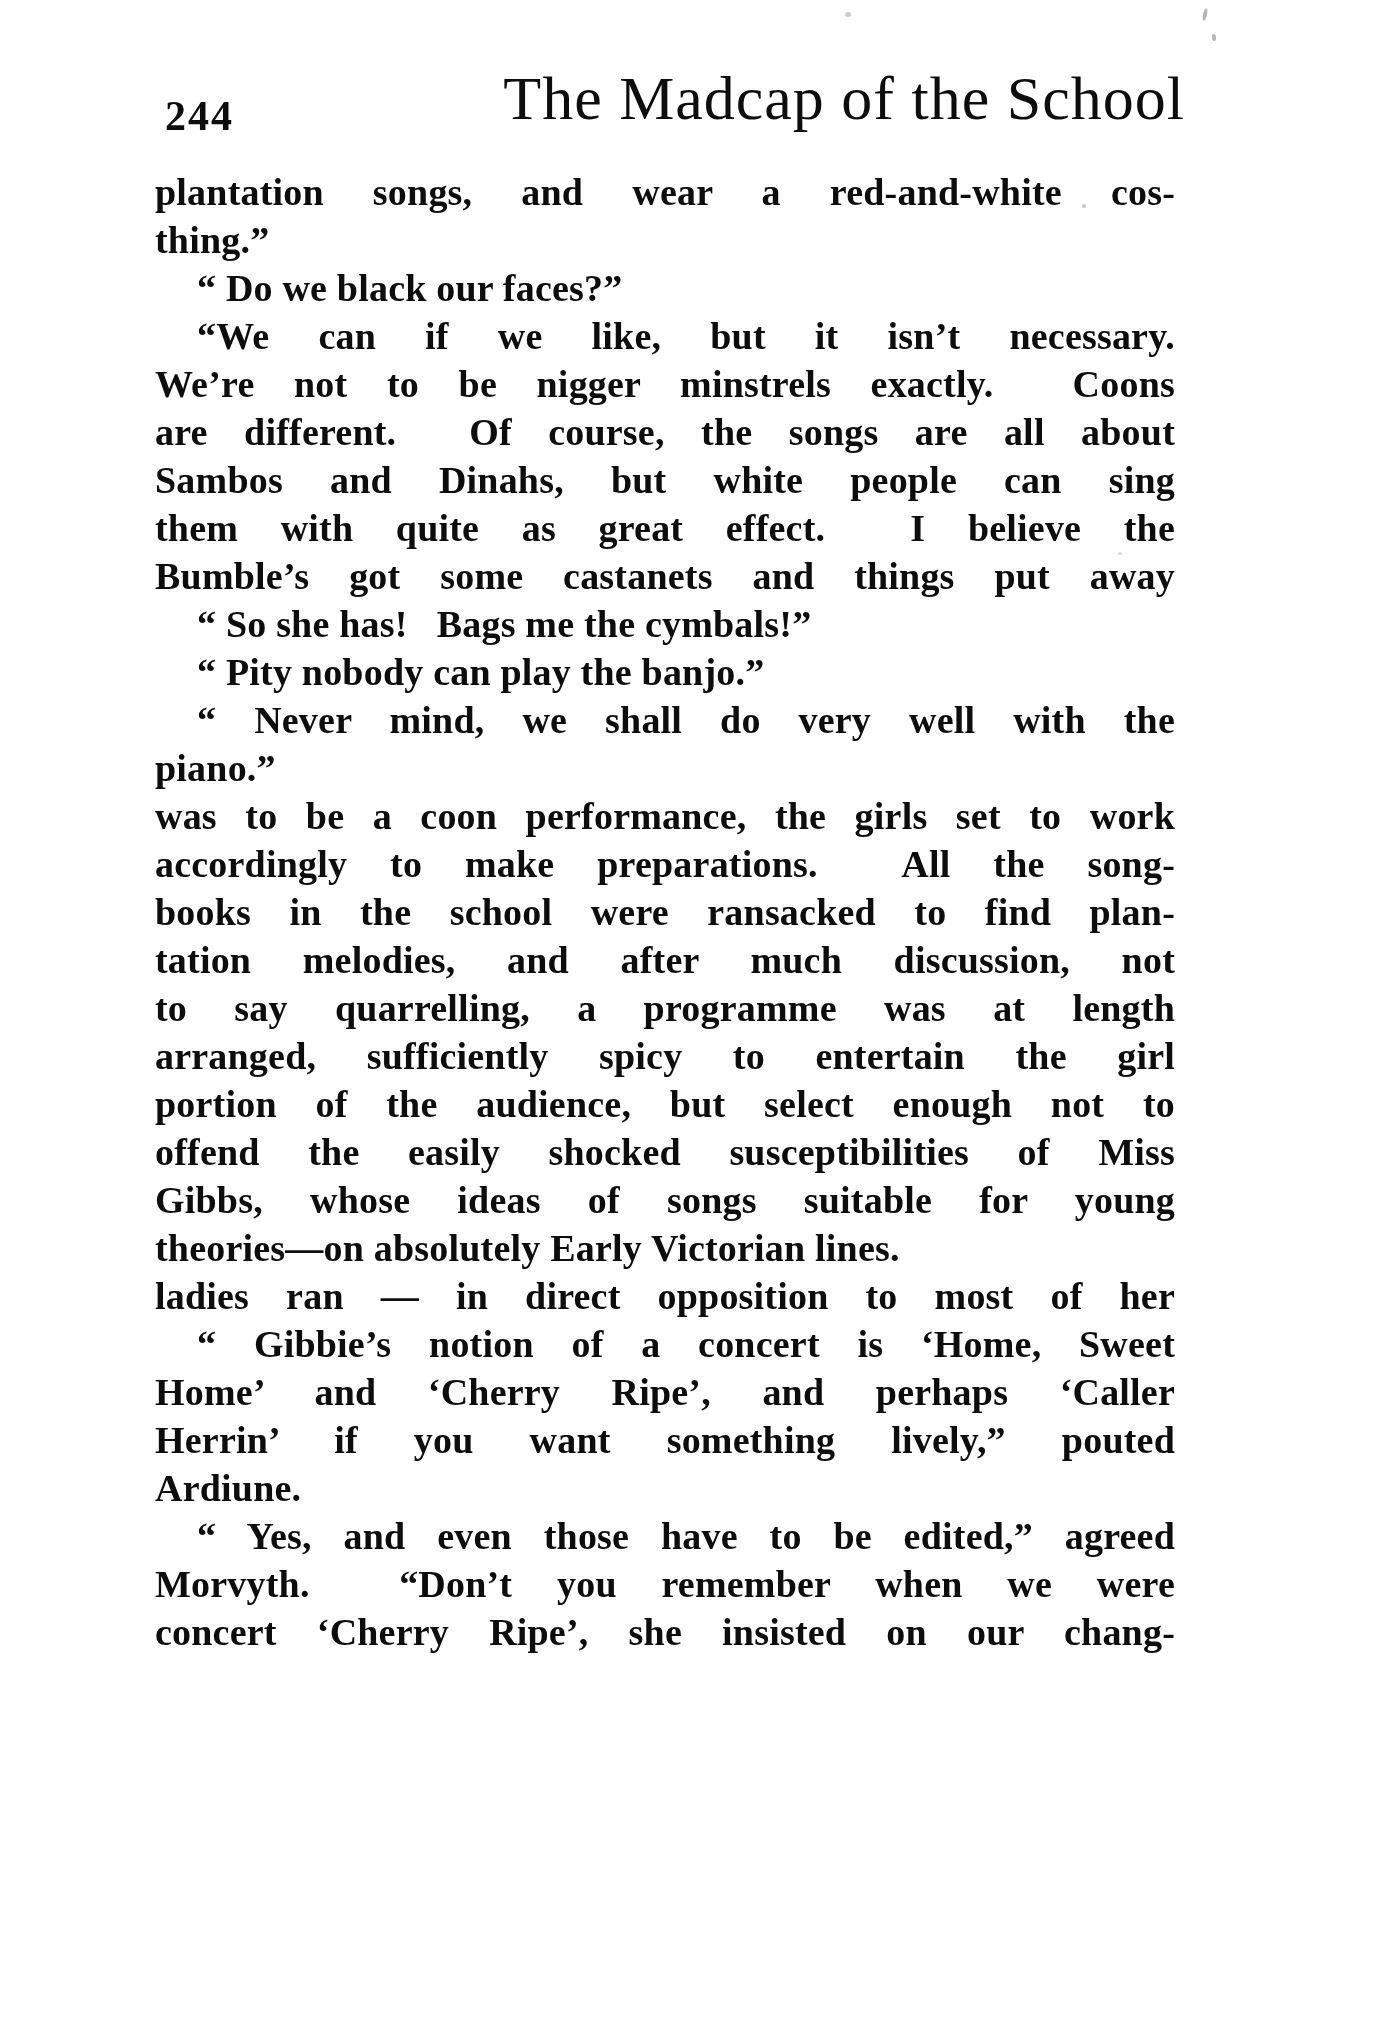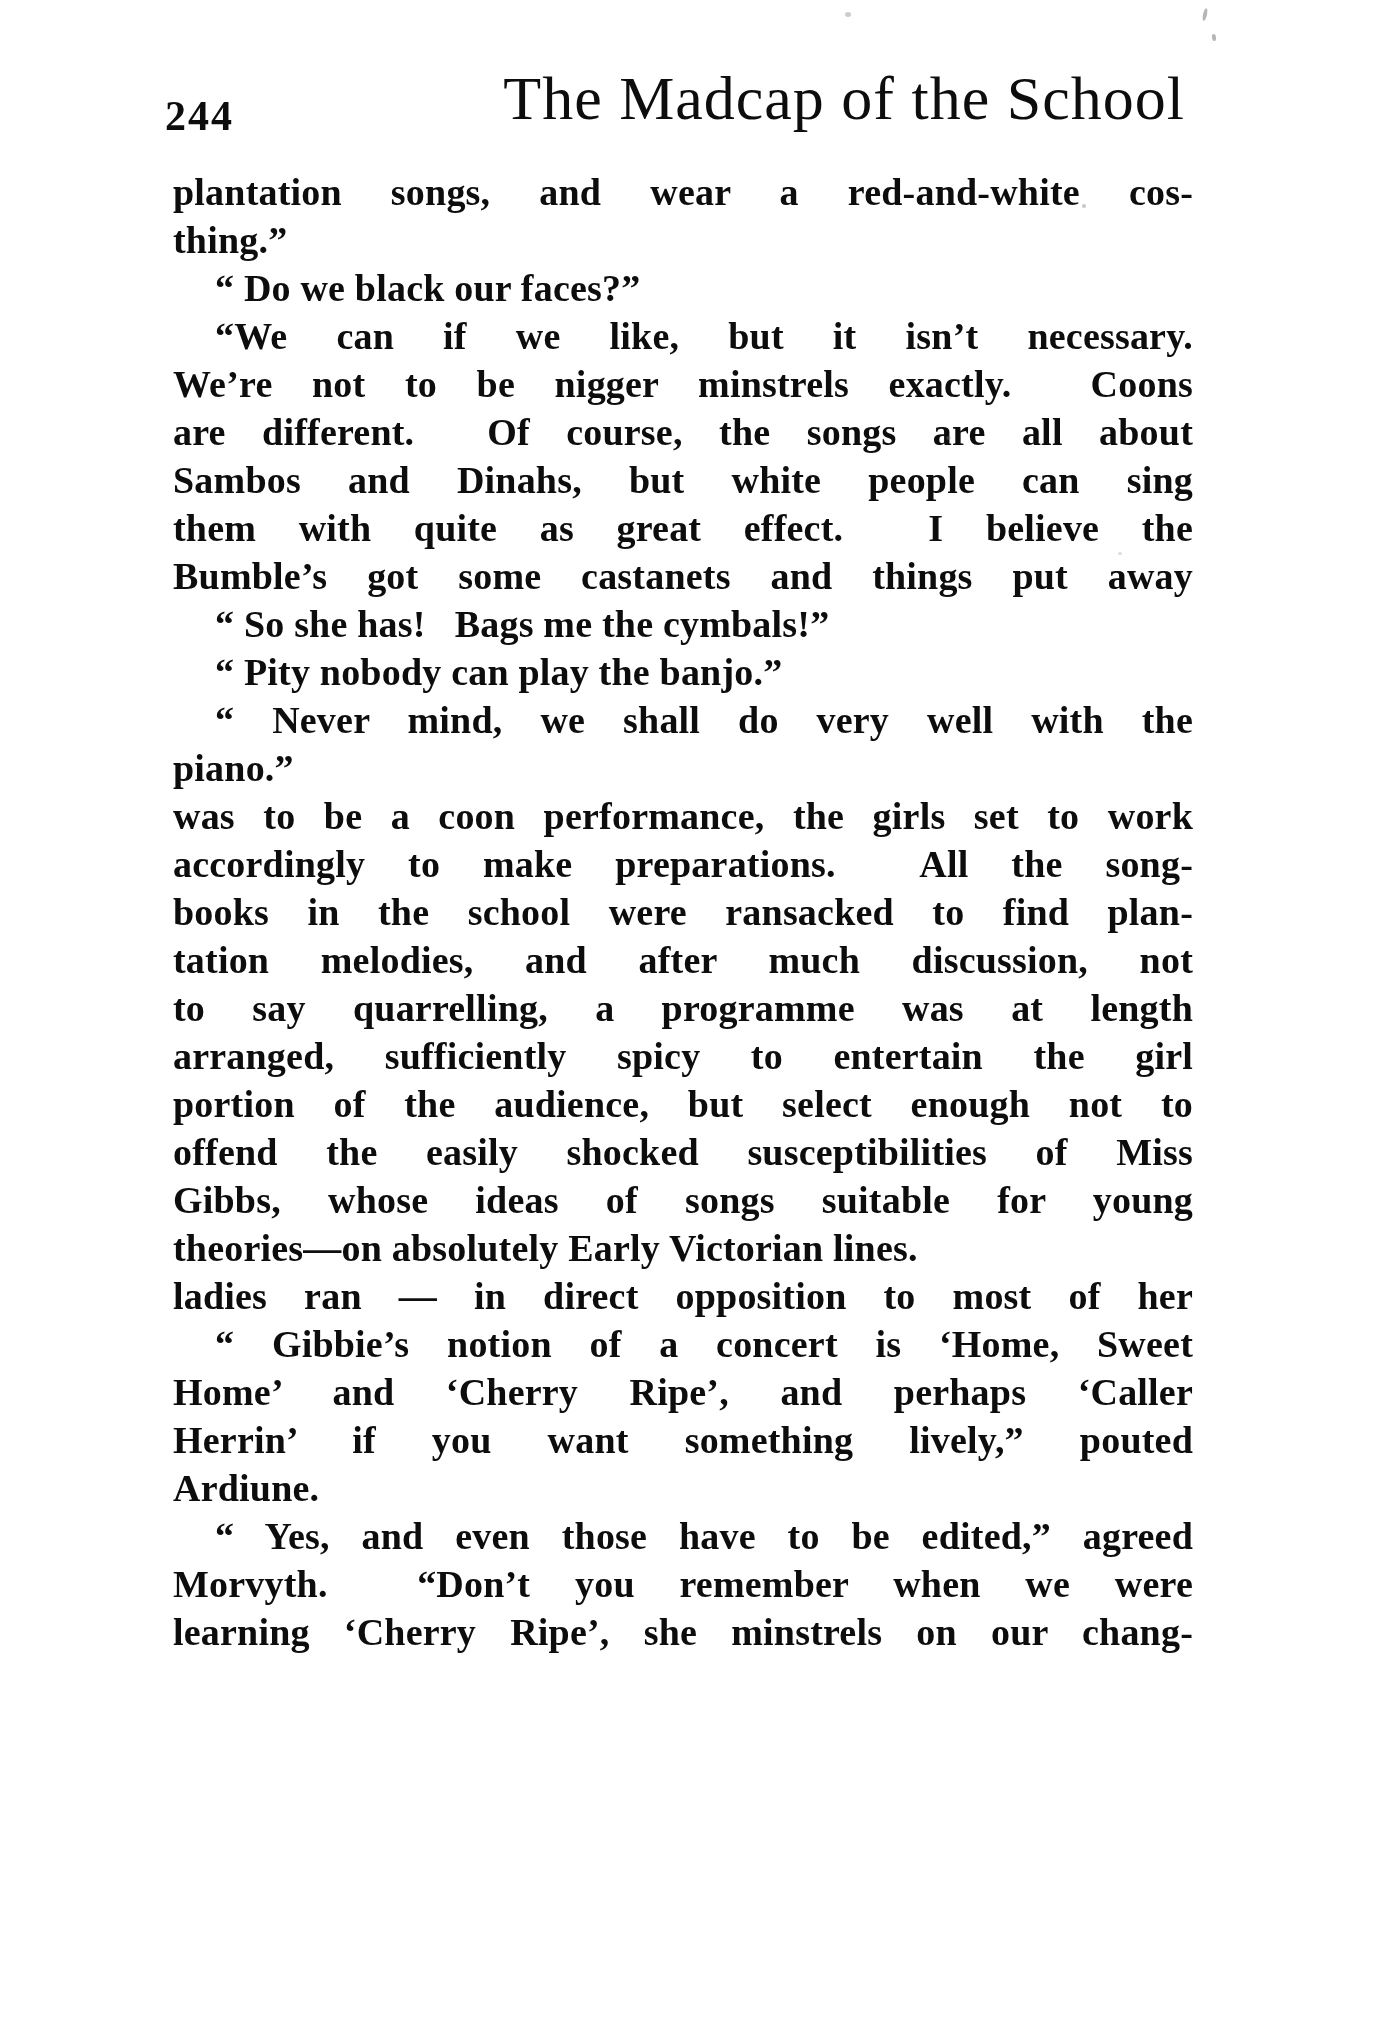--- a/index.html
+++ b/index.html
@@ -30,21 +30,21 @@
   .title {
     text-align: right;
     font-size: 62px;
     font-weight: 400;
     line-height: 92px;
     letter-spacing: 1px;
     white-space: nowrap;
   }
   .textblock {
     position: absolute;
-    left: 173px;
+    left: 155px;
     top: 168px;
     width: 1020px;
   }
   .ln {
     font-size: 38px;
     line-height: 48px;
     font-weight: 700;
     white-space: pre-wrap;
     letter-spacing: 0.2px;
   }
@@ -97,21 +97,21 @@
     <div class="ln j">offend the easily shocked susceptibilities of Miss</div>
     <div class="ln j">Gibbs, whose ideas of songs suitable for young</div>
     <div class="ln">theories—on absolutely Early Victorian lines.</div>
     <div class="ln j">ladies ran — in direct opposition to most of her</div>
     <div class="ln i j">“ Gibbie’s notion of a concert is ‘Home, Sweet</div>
     <div class="ln j">Home’ and ‘Cherry Ripe’, and perhaps ‘Caller</div>
     <div class="ln j">Herrin’ if you want something lively,” pouted</div>
     <div class="ln">Ardiune.</div>
     <div class="ln i j">“ Yes, and even those have to be edited,” agreed</div>
     <div class="ln j">Morvyth.  “Don’t you remember when we were</div>
-    <div class="ln j">learning ‘Cherry Ripe’, she minstrels on our chang-</div>
+    <div class="ln j">concert ‘Cherry Ripe’, she insisted on our chang-</div>
   </div>
 
   <div class="speck s1"></div>
   <div class="speck s2"></div>
   <div class="speck s3"></div>
   <div class="speck s4"></div>
   <div class="speck s5"></div>
   <div class="speck s6"></div>
 
 </div>

